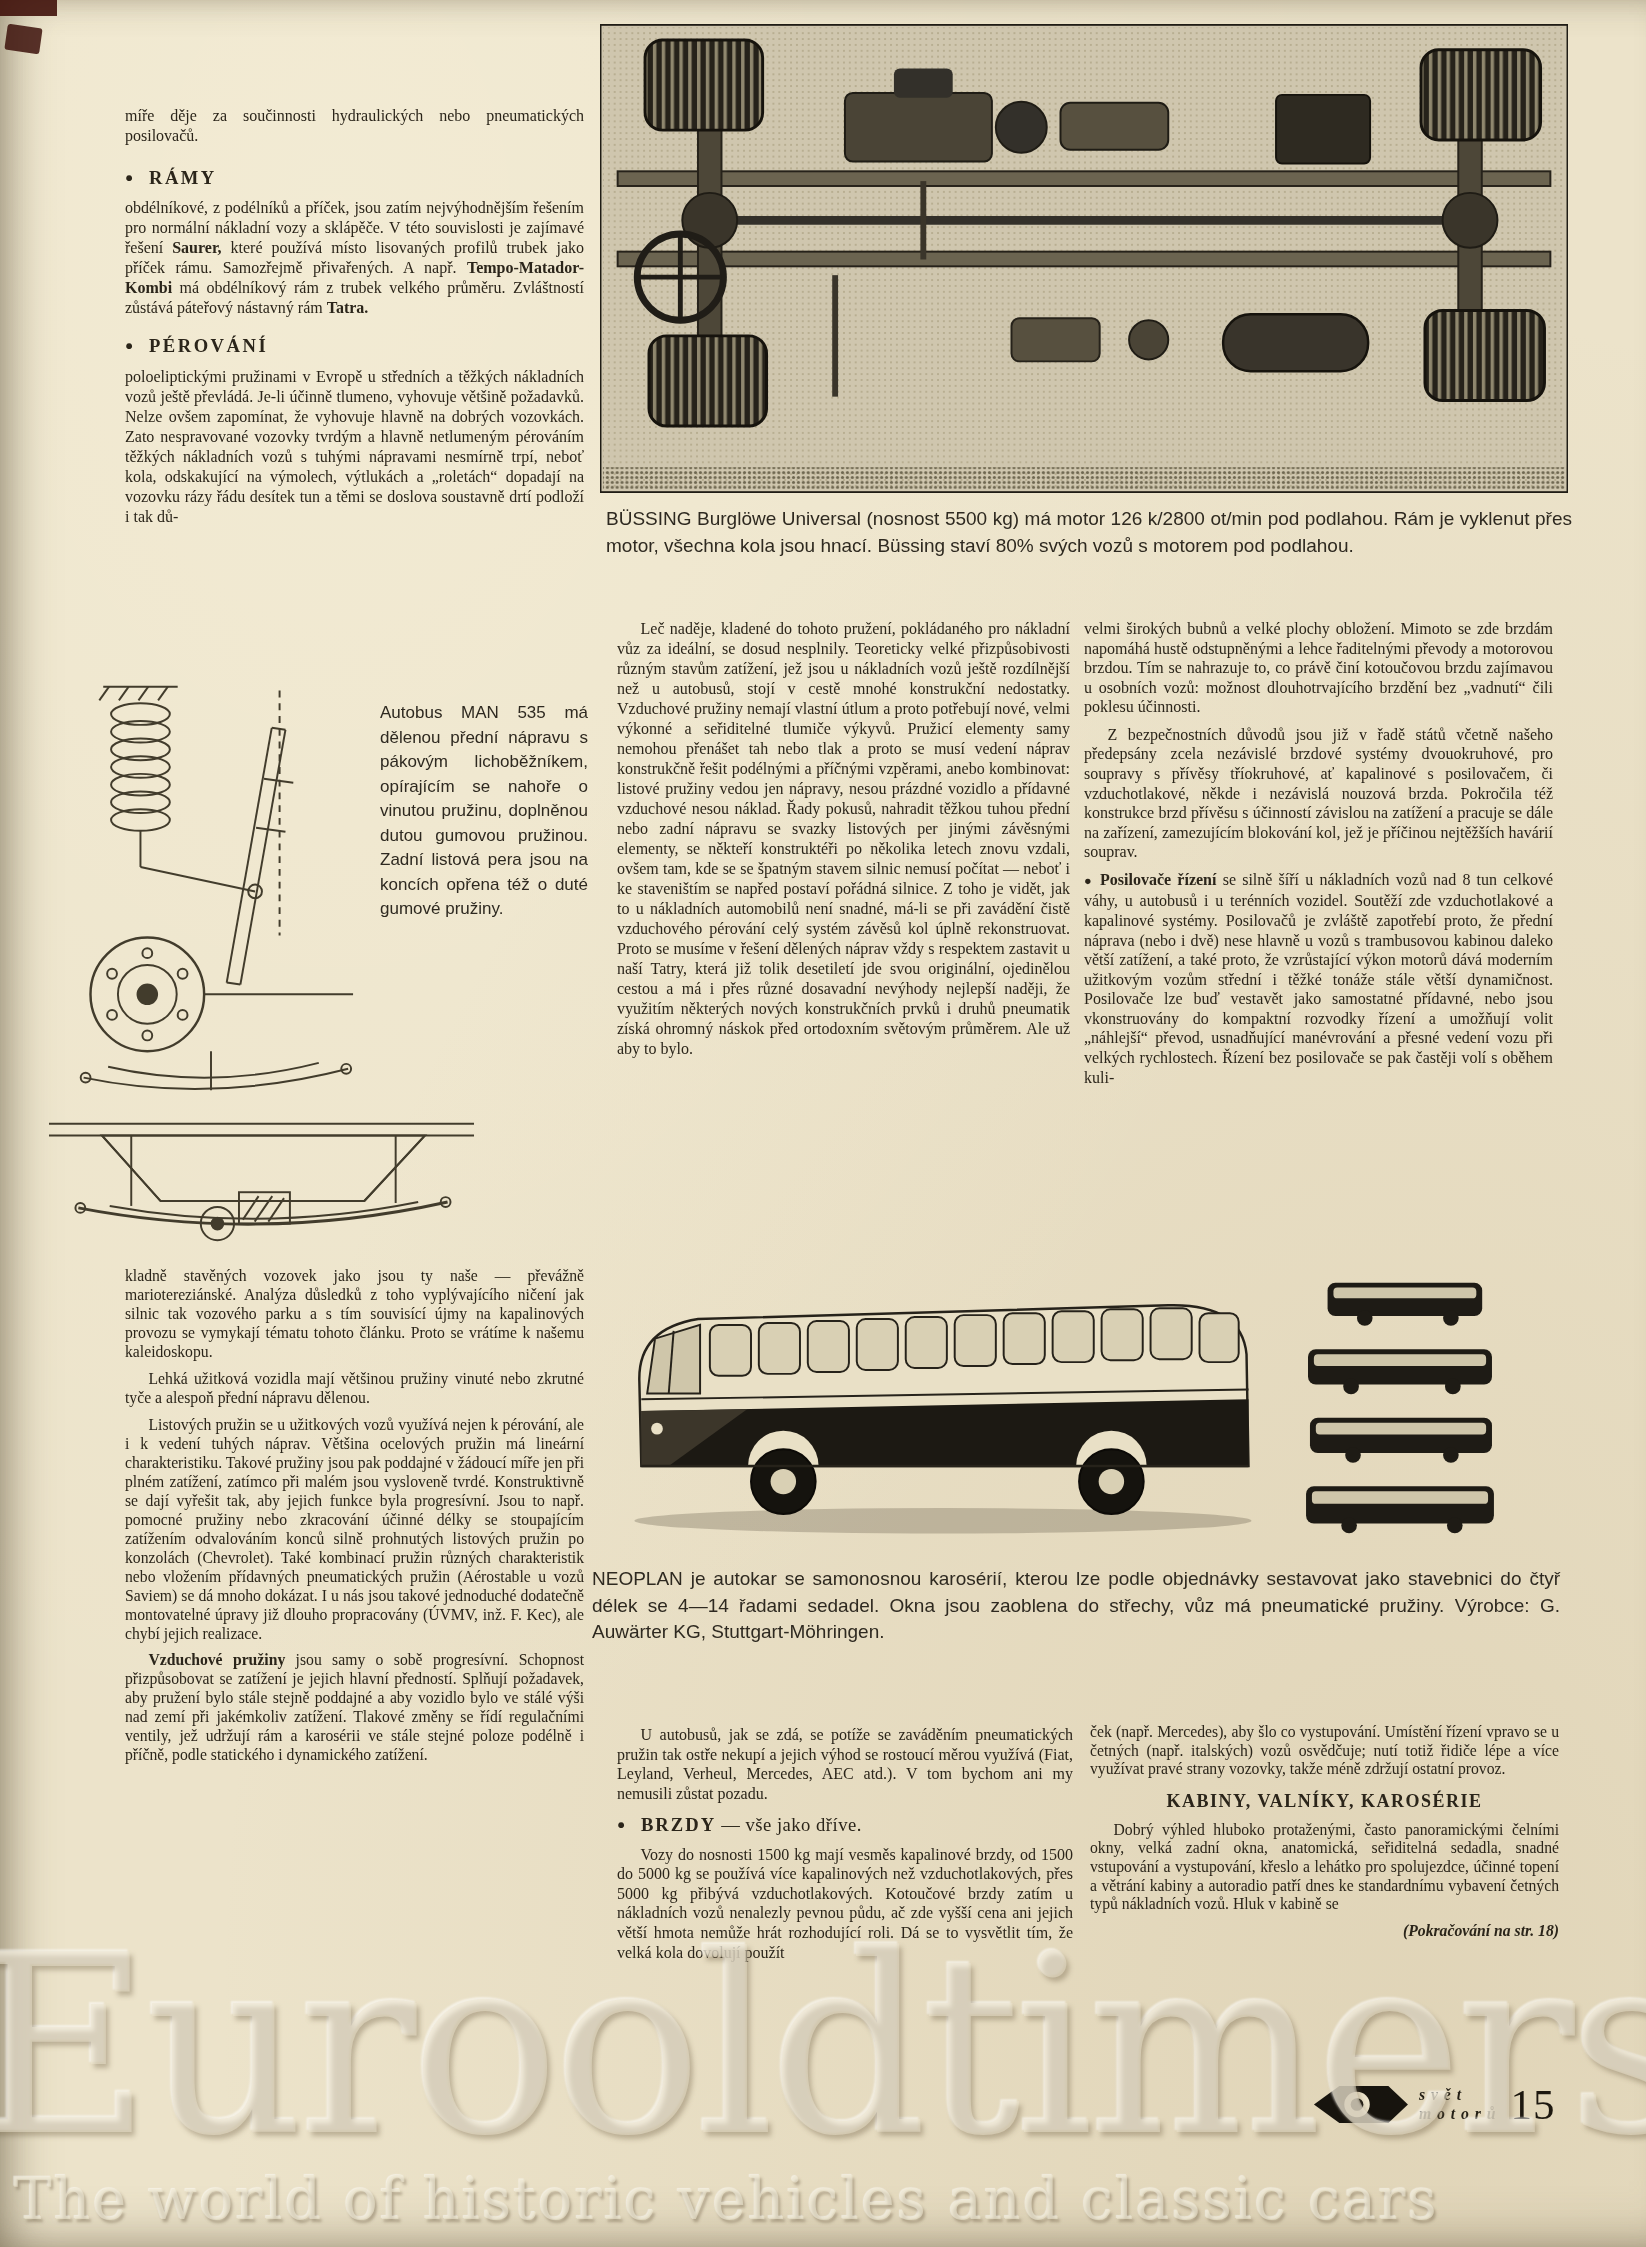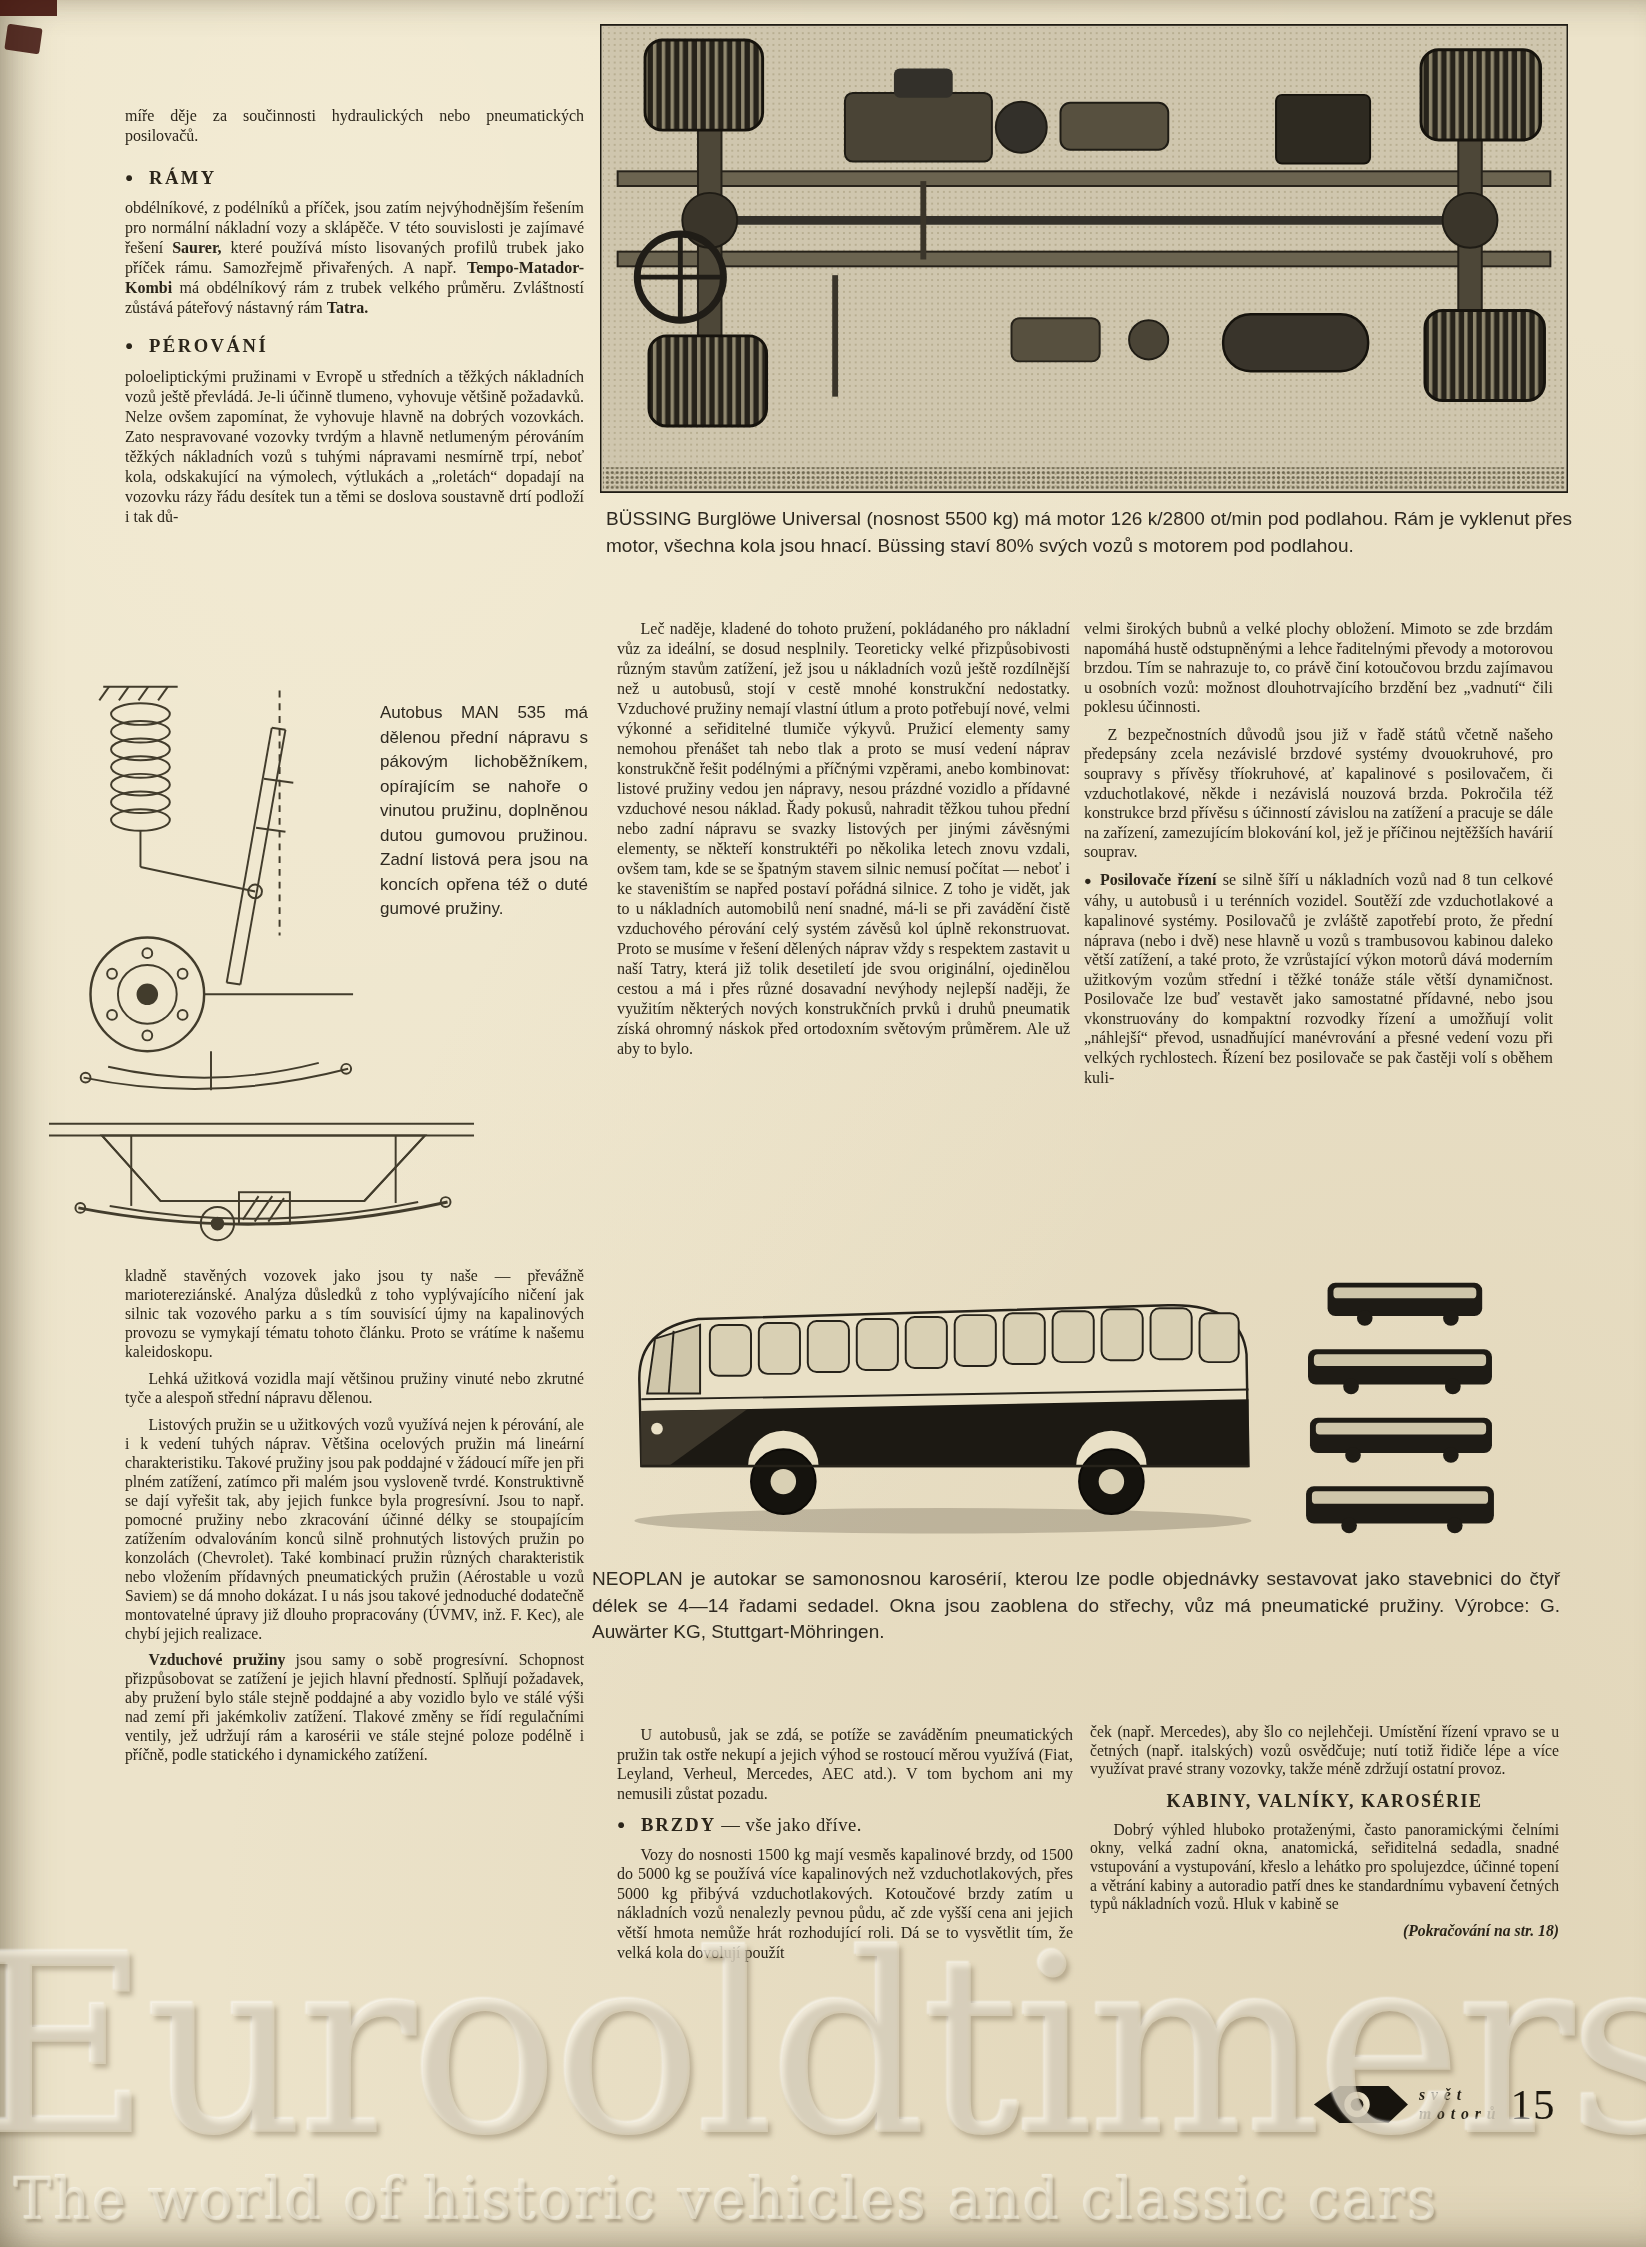--- a/index.html
+++ b/index.html
@@ -190,21 +190,21 @@
         <circle cx="40" cy="102" r="5"></circle>
           <circle cx="413" cy="96" r="5"></circle>
         <line x1="92" y1="28" x2="92" y2="100"></line>
         <line x1="362" y1="28" x2="362" y2="97"></line>
       </g>
     </svg>
   </div>
 
   <div class="serif-col" style="left:125px; top:1266px; width:459px; font-size:15.7px; line-height:19px;">
     <p class="cont">kladně stavěných vozovek jako jsou ty naše — převážně mariotereziánské. Analýza důsledků z toho vyplývajícího ničení jak silnic tak vozového parku a s tím souvisící újmy na kapalinových provozu se vymykají tématu tohoto článku. Proto se vrátíme k našemu kaleidoskopu.</p>
-    <p class="indent">Lehká užitková vozidla mají většinou pružiny vinuté nebo zkrutné tyče a alespoň střední nápravu dělenou.</p>
+    <p class="indent">Lehká užitková vozidla mají většinou pružiny vinuté nebo zkrutné tyče a alespoň přední nápravu dělenou.</p>
     <p class="indent">Listových pružin se u užitkových vozů využívá nejen k pérování, ale i k vedení tuhých náprav. Většina ocelových pružin má lineární charakteristiku. Takové pružiny jsou pak poddajné v žádoucí míře jen při plném zatížení, zatímco při malém jsou vysloveně tvrdé. Konstruktivně se dají vyřešit tak, aby jejich funkce byla progresívní. Jsou to např. pomocné pružiny nebo zkracování účinné délky se stoupajícím zatížením odvalováním konců silně prohnutých listových pružin po konzolách (Chevrolet). Také kombinací pružin různých charakteristik nebo vložením přídavných pneumatických pružin (Aérostable u vozů Saviem) se dá mnoho dokázat. I u nás jsou takové jednoduché dodatečně montovatelné úpravy již dlouho propracovány (ÚVMV, inž. F. Kec), ale chybí jejich realizace.</p>
     <p class="indent"><b>Vzduchové pružiny</b><span> jsou samy o sobě progresívní. Schopnost přizpůsobovat se zatížení je jejich hlavní předností. Splňují požadavek, aby pružení bylo stále stejně poddajné a aby vozidlo bylo ve stálé výši nad zemí při jakémkoliv zatížení. Tlakové změny se řídí regulačními ventily, jež udržují rám a karosérii ve stále stejné poloze podélně i příčně, podle statického i dynamického zatížení.</span></p>
   </div>
 
   <div class="serif-col" style="left:617px; top:619px; width:453px;">
     <p class="indent">Leč naděje, kladené do tohoto pružení, pokládaného pro nákladní vůz za ideální, se dosud nesplnily. Teoreticky velké přizpůsobivosti různým stavům zatížení, jež jsou u nákladních vozů ještě rozdílnější než u autobusů, stojí v cestě mnohé konstrukční nedostatky. Vzduchové pružiny nemají vlastní útlum a proto potřebují nové, velmi výkonné a seřiditelné tlumiče výkyvů. Pružicí elementy samy nemohou přenášet tah nebo tlak a proto se musí vedení náprav konstrukčně řešit podélnými a příčnými vzpěrami, anebo kombinovat: listové pružiny vedou jen nápravy, nesou prázdné vozidlo a přídavné vzduchové nesou náklad. Řady pokusů, nahradit těžkou tuhou přední nebo zadní nápravu se svazky listových per jinými závěsnými elementy, se někteří konstruktéři po několika letech znovu vzdali, ovšem tam, kde se se špatným stavem silnic nemusí počítat — neboť i ke staveništím se napřed postaví pořádná silnice. Z toho je vidět, jak to u nákladních automobilů není snadné, má-li se při zavádění čistě vzduchového pérování celý systém závěsů kol úplně rekonstruovat. Proto se musíme v řešení dělených náprav vždy s respektem zastavit u naší Tatry, která již tolik desetiletí jde svou originální, ojedinělou cestou a má i přes různé dosavadní nevýhody nejlepší naději, že využitím některých nových konstrukčních prvků i druhů pneumatik získá ohromný náskok před ortodoxním světovým průměrem. Ale už aby to bylo.</p>
   </div>
 
   <div class="serif-col" style="left:1084px; top:619px; width:469px; line-height:19.6px;">
     <p class="cont">velmi širokých bubnů a velké plochy obložení. Mimoto se zde brzdám napomáhá hustě odstupněnými a lehce řaditelnými převody a motorovou brzdou. Tím se nahrazuje to, co právě činí kotoučovou brzdu zajímavou u osobních vozů: možnost dlouhotrvajícího brzdění bez „vadnutí“ čili poklesu účinnosti.</p>
@@ -278,21 +278,21 @@
 
   <div class="serif-col" style="left:617px; top:1725px; width:456px; line-height:19.6px;">
     <p class="indent">U autobusů, jak se zdá, se potíže se zaváděním pneumatických pružin tak ostře nekupí a jejich výhod se rostoucí měrou využívá (Fiat, Leyland, Verheul, Mercedes, AEC atd.). V tom bychom ani my nemusili zůstat pozadu.</p>
     <div class="sec-heading" style="letter-spacing:2px; margin:11.8px 0 7.8px;">
       <span class="bullet">●</span><span>BRZDY</span><span style="font-weight:normal; letter-spacing:0.5px;"> — vše jako dříve.</span>
     </div>
     <p class="indent">Vozy do nosnosti 1500 kg mají vesměs kapalinové brzdy, od 1500 do 5000 kg se používá více kapalinových než vzduchotlakových, přes 5000 kg přibývá vzduchotlakových. Kotoučové brzdy zatím u nákladních vozů nenalezly pevnou půdu, ač zde vyšší cena ani jejich větší hmota nemůže hrát rozhodující roli. Dá se to vysvětlit tím, že velká kola dovolují použít</p>
   </div>
 
   <div class="serif-col" style="left:1090px; top:1723px; width:469px; font-size:15.7px; line-height:18.6px;">
-    <p class="cont">ček (např. Mercedes), aby šlo co nejlehčeji. Umístění řízení vpravo se u četných (např. italských) vozů osvědčuje; nutí totiž řidiče lépe a více využívat pravé strany vozovky, takže méně zdržují ostatní provoz.</p>
+    <p class="cont">ček (např. Mercedes), aby šlo co vystupování. Umístění řízení vpravo se u četných (např. italských) vozů osvědčuje; nutí totiž řidiče lépe a více využívat pravé strany vozovky, takže méně zdržují ostatní provoz.</p>
     <div class="center-heading">KABINY, VALNÍKY, KAROSÉRIE</div>
     <p class="indent">Dobrý výhled hluboko protaženými, často panoramickými čelními okny, velká zadní okna, anatomická, seřiditelná sedadla, snadné vstupování a vystupování, křeslo a lehátko pro spolujezdce, účinné topení a větrání kabiny a autoradio patří dnes ke standardnímu vybavení četných typů nákladních vozů. Hluk v kabině se</p>
     <p class="continuation">(Pokračování na str. 18)</p>
   </div>
 
   <div class="footer">
     <svg width="104" height="47" viewBox="0 0 106 48">
       <path d="M8,24 L34,5 L84,5 L104,24 L84,43 L34,43 Z" fill="#17140e"></path>
       <circle cx="52" cy="24" r="13" fill="#ece3ca"></circle>
       <circle cx="52" cy="24" r="6.5" fill="#17140e"></circle>

